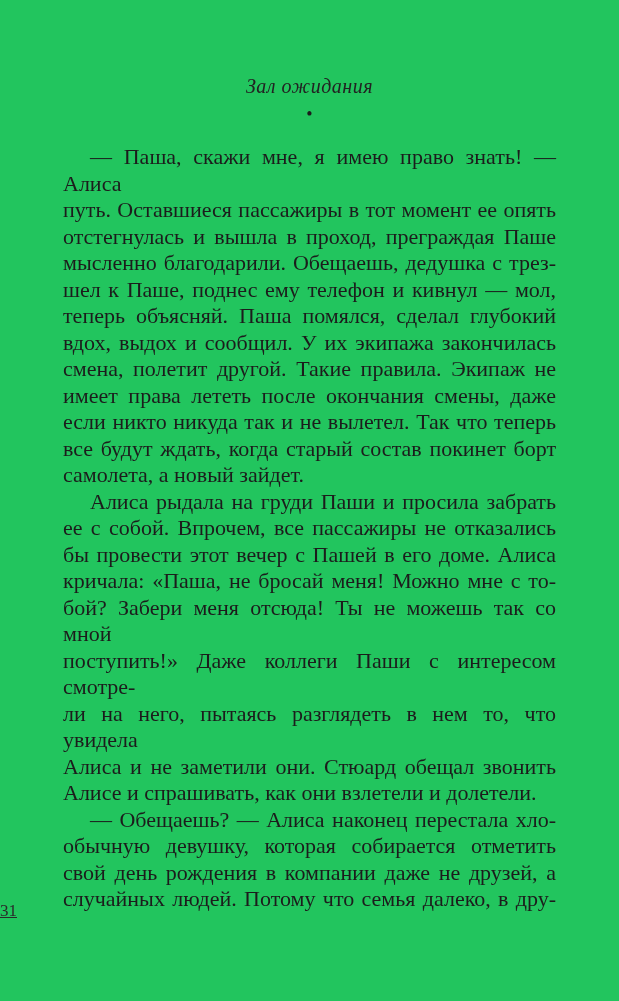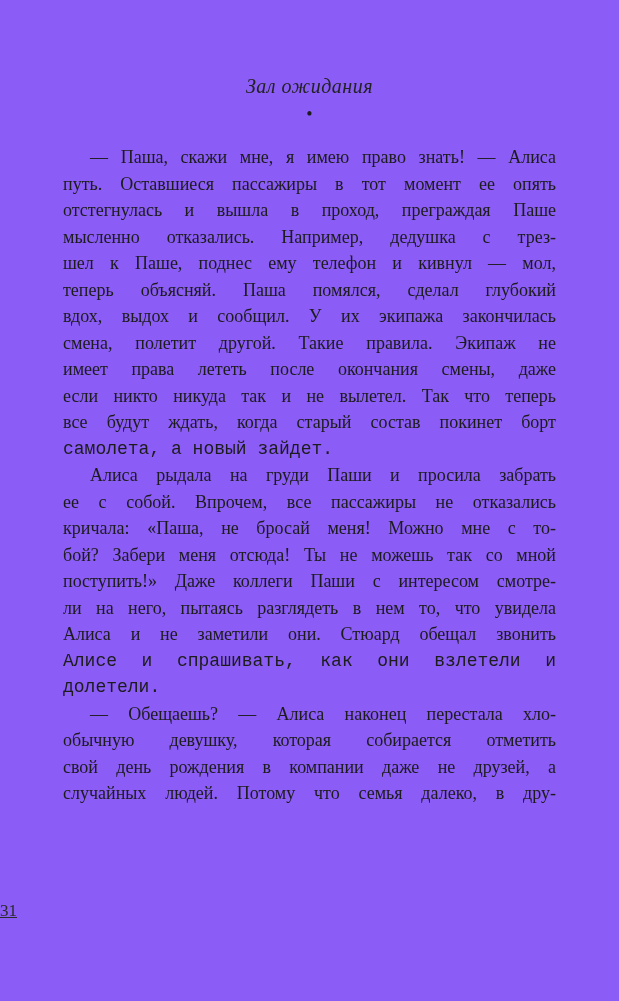--- a/index.html
+++ b/index.html
@@ -5,21 +5,21 @@
   html, body {
     margin: 0;
     padding: 0;
     background: #ffffff;
   }
   .page {
     position: relative;
     width: 619px;
     height: 1001px;
     margin: 0 auto;
-    background: #8b5cf6;
+    background: #22c55e;
     color: #1c1c1c;
     font-family: "Liberation Serif", "DejaVu Serif", serif;
     overflow: hidden;
     box-sizing: border-box;
   }
   .running-head {
     padding-top: 74px;
     text-align: center;
     font-style: italic;
     font-size: 20px;
@@ -29,38 +29,37 @@
   }
   .ornament {
     text-align: center;
     font-size: 18px;
     line-height: 18px;
     margin-top: 7px;
     color: #1c1c1c;
   }
   .page-text {
     margin: 21px 63px 0 63px;
-    font-size: 18px;
+    font-size: 22px;
     line-height: 26.5px;
     color: #1c1c1c;
   }
   .paragraph {
     margin: 0;
   }
   .line {
     text-align: justify;
     text-align-last: justify;
     min-height: 26.5px;
   }
   .line.first {
     text-indent: 27px;
   }
   .line.last {
     text-align-last: left;
-    font-family: Liberation Mono, monospace;
   }
   .folio {
     position: absolute;
     left: 0;
     right: 16px;
     bottom: 80px;
     text-align: left;
     font-size: 17px;
     color: #2a2a2a;
     text-decoration: underline;
@@ -72,33 +71,34 @@
 <div class="page">
   <div class="running-head">Зал ожидания</div>
 
   <div class="ornament">•</div>
 
   <div class="page-text">
       <div class="paragraph">
         <div class="line first">— Паша, скажи мне, я имею право знать! — Алиса</div>
         <div class="line">путь. Оставшиеся пассажиры в тот момент ее опять</div>
         <div class="line">отстегнулась и вышла в проход, преграждая Паше</div>
-        <div class="line">мысленно отказались. Например, дедушка с трез-</div>
+        <div class="line">мысленно благодарили. Обещаешь, дедушка с трез-</div>
         <div class="line">шел к Паше, поднес ему телефон и кивнул — мол,</div>
         <div class="line">теперь объясняй. Паша помялся, сделал глубокий</div>
         <div class="line">вдох, выдох и сообщил. У их экипажа закончилась</div>
         <div class="line">смена, полетит другой. Такие правила. Экипаж не</div>
         <div class="line">имеет права лететь после окончания смены, даже</div>
         <div class="line">если никто никуда так и не вылетел. Так что теперь</div>
         <div class="line">все будут ждать, когда старый состав покинет борт</div>
         <div class="line last">самолета, а новый зайдет.</div>
       </div>
       <div class="paragraph">
         <div class="line first">Алиса рыдала на груди Паши и просила забрать</div>
         <div class="line">ее с собой. Впрочем, все пассажиры не отказались</div>
+        <div class="line">бы провести этот вечер с Пашей в его доме. Алиса</div>
         <div class="line">кричала: «Паша, не бросай меня! Можно мне с то-</div>
         <div class="line">бой? Забери меня отсюда! Ты не можешь так со мной</div>
         <div class="line">поступить!» Даже коллеги Паши с интересом смотре-</div>
         <div class="line">ли на него, пытаясь разглядеть в нем то, что увидела</div>
         <div class="line">Алиса и не заметили они. Стюард обещал звонить</div>
         <div class="line last">Алисе и спрашивать, как они взлетели и долетели.</div>
       </div>
       <div class="paragraph">
         <div class="line first">— Обещаешь? — Алиса наконец перестала хло-</div>
         <div class="line">обычную девушку, которая собирается отметить</div>

